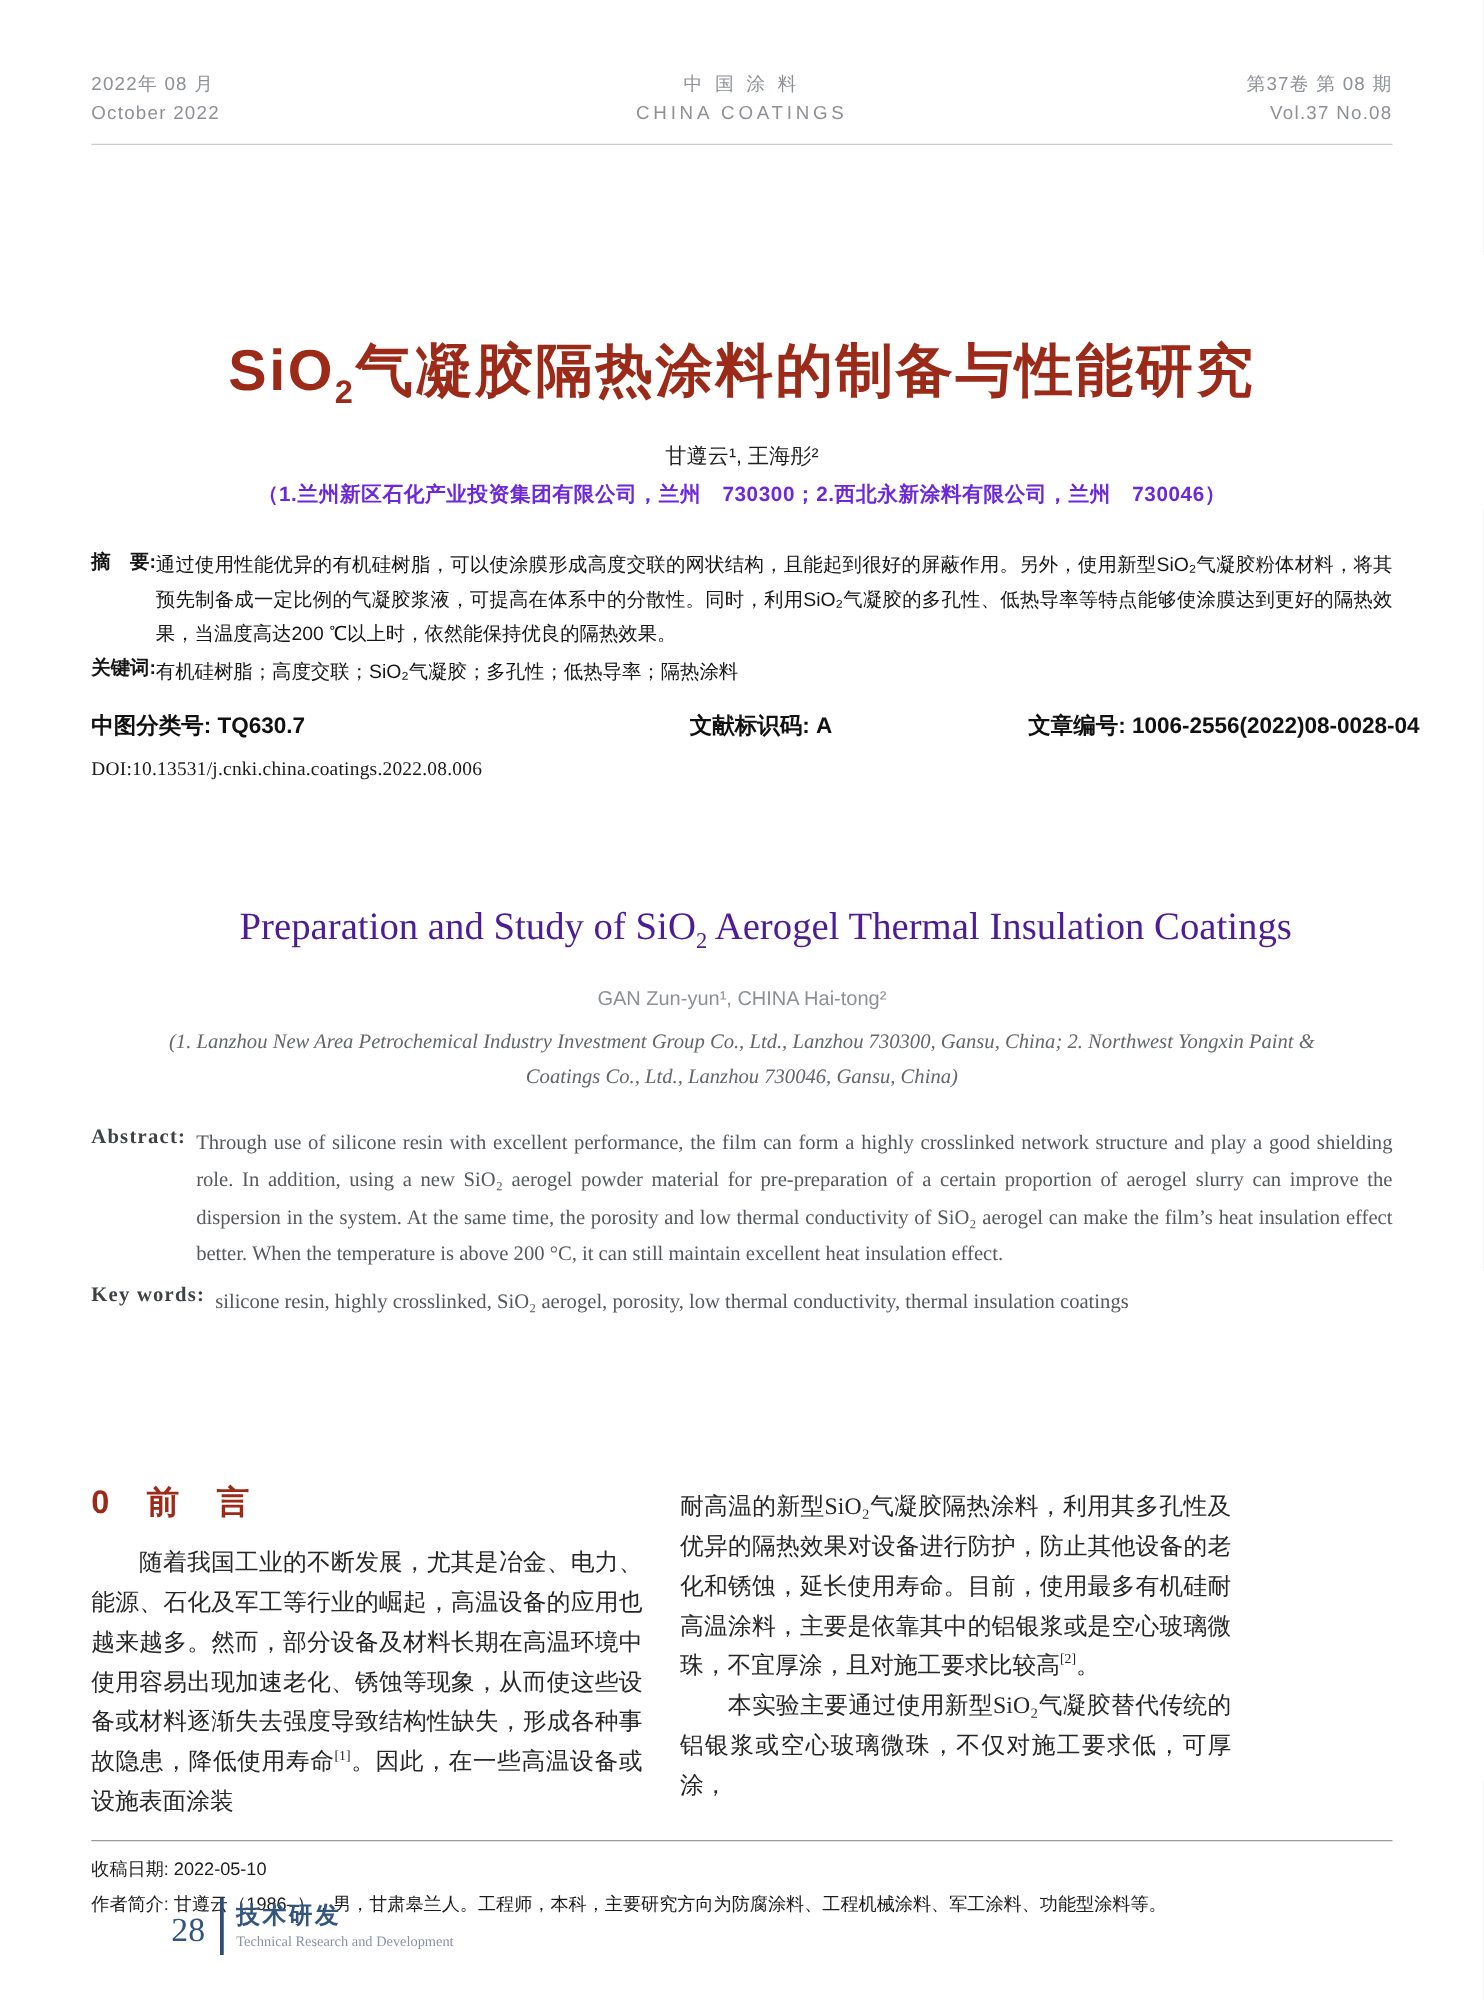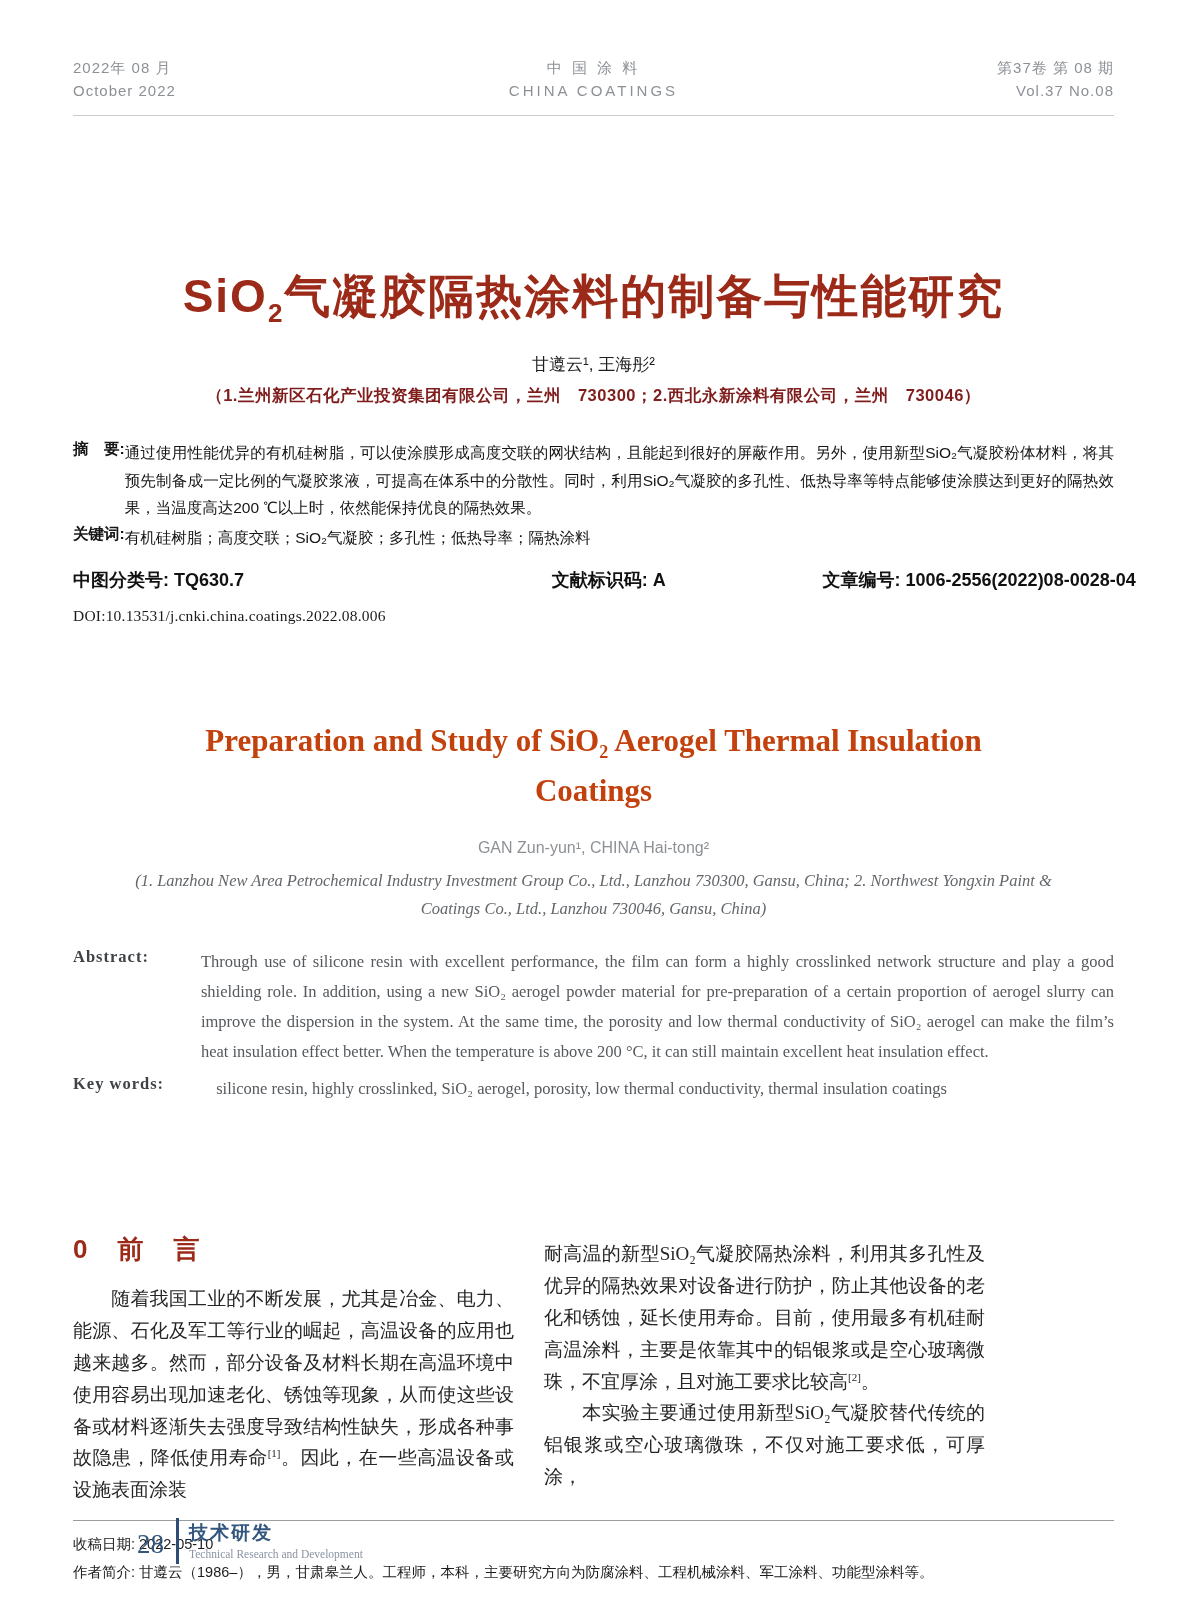--- a/index.html
+++ b/index.html
@@ -20,47 +20,47 @@
   .jheader .c-left { text-align:left; }
   .jheader .c-center { text-align:center; letter-spacing:3px; }
   .jheader .c-right { text-align:right; }
   
   .cn-title {
     margin-top:150px; text-align:center;
     font-size:46px; font-weight:bold; color:#9c2a19; letter-spacing:2px;
   }
   .cn-title sub { font-size:26px; }
   .cn-authors { margin-top:24px; text-align:center; font-size:17px; color:#1f1f1f; }
-  .cn-affil { margin-top:9px; text-align:center; font-size:16.5px; color:#7f1d1d; font-weight:bold; letter-spacing:0.5px; }
+  .cn-affil { margin-top:9px; text-align:center; font-size:16.5px; color:#6d28d9; font-weight:bold; letter-spacing:0.5px; }
   
   .meta { margin-top:32px; font-size:15.5px; color:#161616; }
   .hang { display:flex; }
   .hang .lbl { white-space:nowrap; font-weight:bold; }
   .hang .bod { flex:1; line-height:1.8; text-align:justify; }
   .abstract-cn .lbl { letter-spacing:0; }
   .kw-cn { margin-top:2px; }
   .classrow { margin-top:16px; display:flex; font-weight:bold; font-size:18px; color:#111; }
   .classrow .c1 { width:46%; }
   .classrow .c2 { width:26%; }
   .classrow .c3 { width:28%; white-space:nowrap; }
   .doi { margin-top:15px; font-family:"Liberation Serif", serif; font-size:15.5px; color:#1a1a1a; letter-spacing:0.2px; }
   
   .en-title {
-    margin:92px auto 0; text-align:center; max-width:880px;
-    font-family:"Liberation Serif", serif; font-weight:bold;
-    font-size:31px; line-height:1.55; color:#c2410c;
+    margin:92px auto 0; text-align:right; max-width:880px;
+    font-family:"Liberation Serif", serif; font-weight:normal;
+    font-size:31px; line-height:1.55; color:#4c1d95;
   }
   .en-title sub { font-size:18px; }
   .en-authors { margin-top:24px; text-align:center; font-size:16px; color:#8d9196; }
   .en-affil {
     margin:10px auto 0; text-align:center; max-width:960px;
     font-family:"Liberation Serif", serif; font-style:italic;
     font-size:16.5px; line-height:1.7; color:#63676b;
   }
-  .meta-en { margin-top:24px; font-family:"Liberation Serif", serif; font-size:16.5px; color:#55595d;gap:44px; }
+  .meta-en { margin-top:24px; font-family:"Liberation Serif", serif; font-size:16.5px; color:#55595d; }
   .meta-en .lbl { font-weight:bold; color:#3e4245; letter-spacing:1px; padding-right:8px; }
   .meta-en .bod { line-height:1.8; text-align:justify; }
   .kw-en { margin-top:8px; }
   
   .columns { margin-top:128px; display:flex; gap:30px; }
   .colm { width:441px; }
   .sec-head {
     color:#9c2a19; font-weight:bold; font-size:26px; letter-spacing:2px; margin-bottom:16px;
   }
   .body-p {

